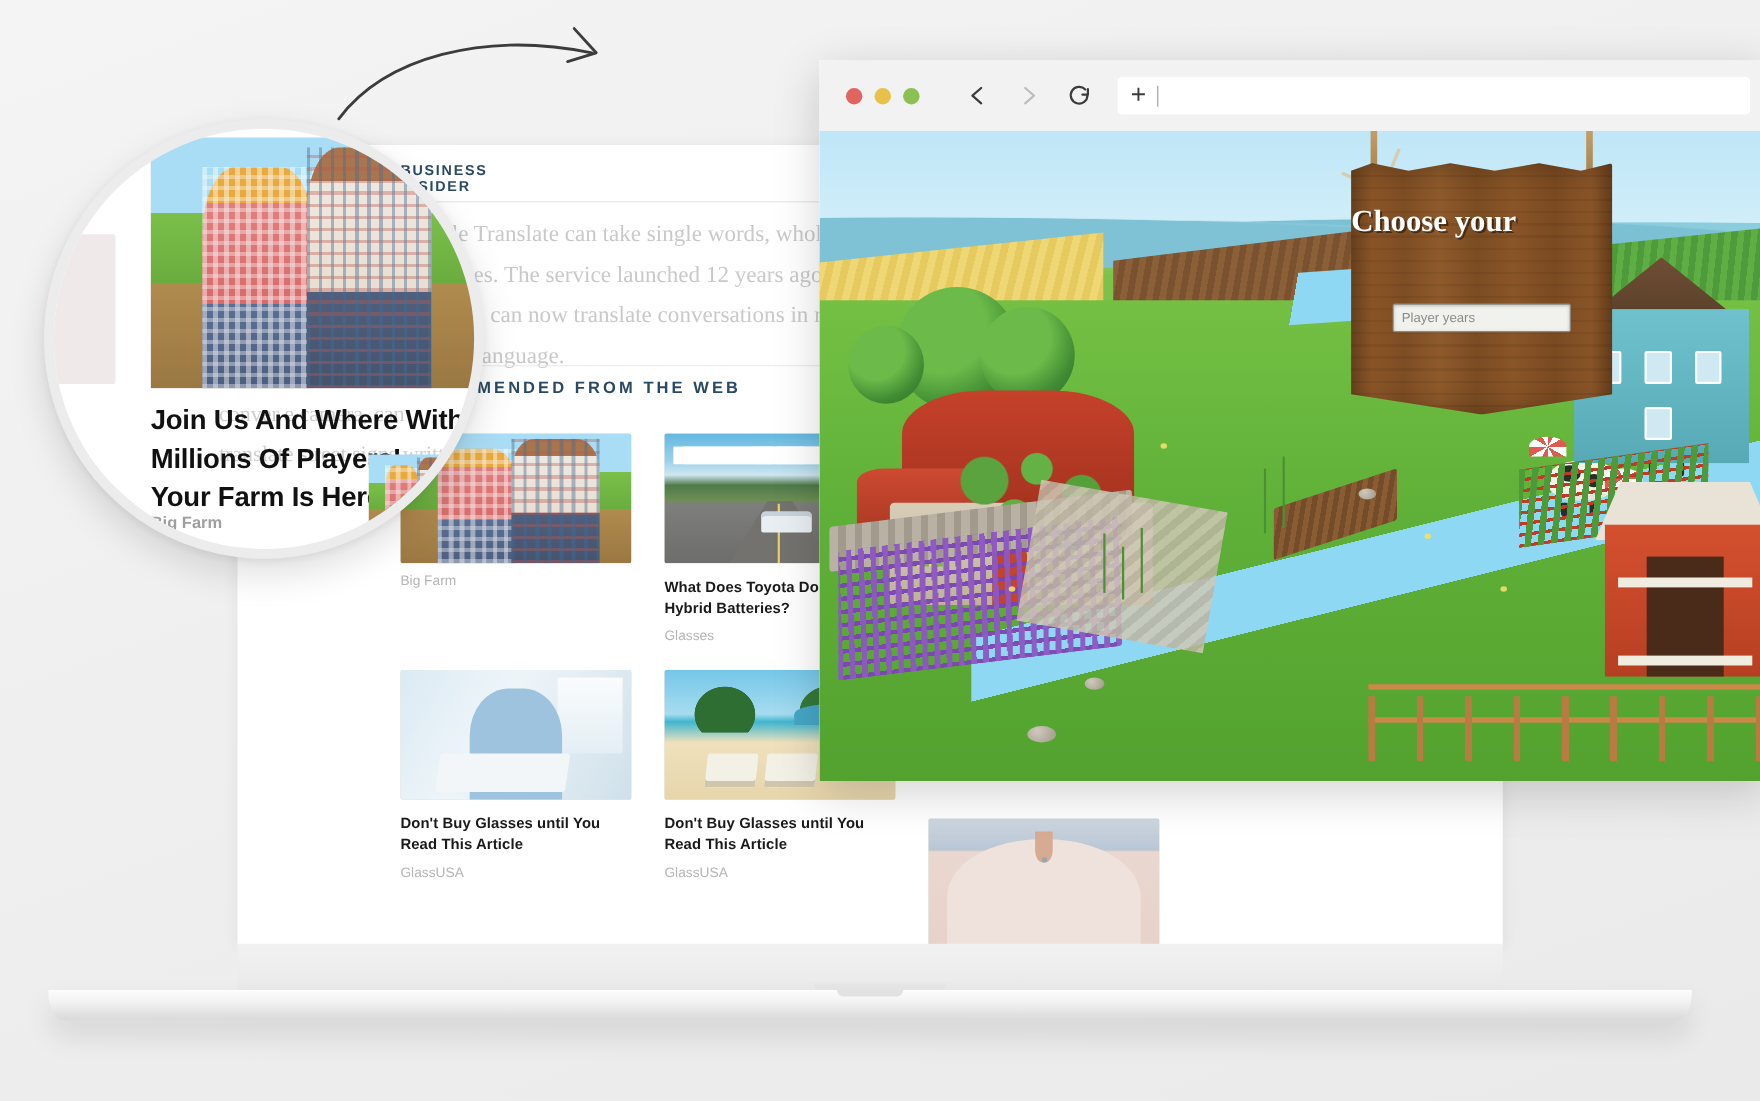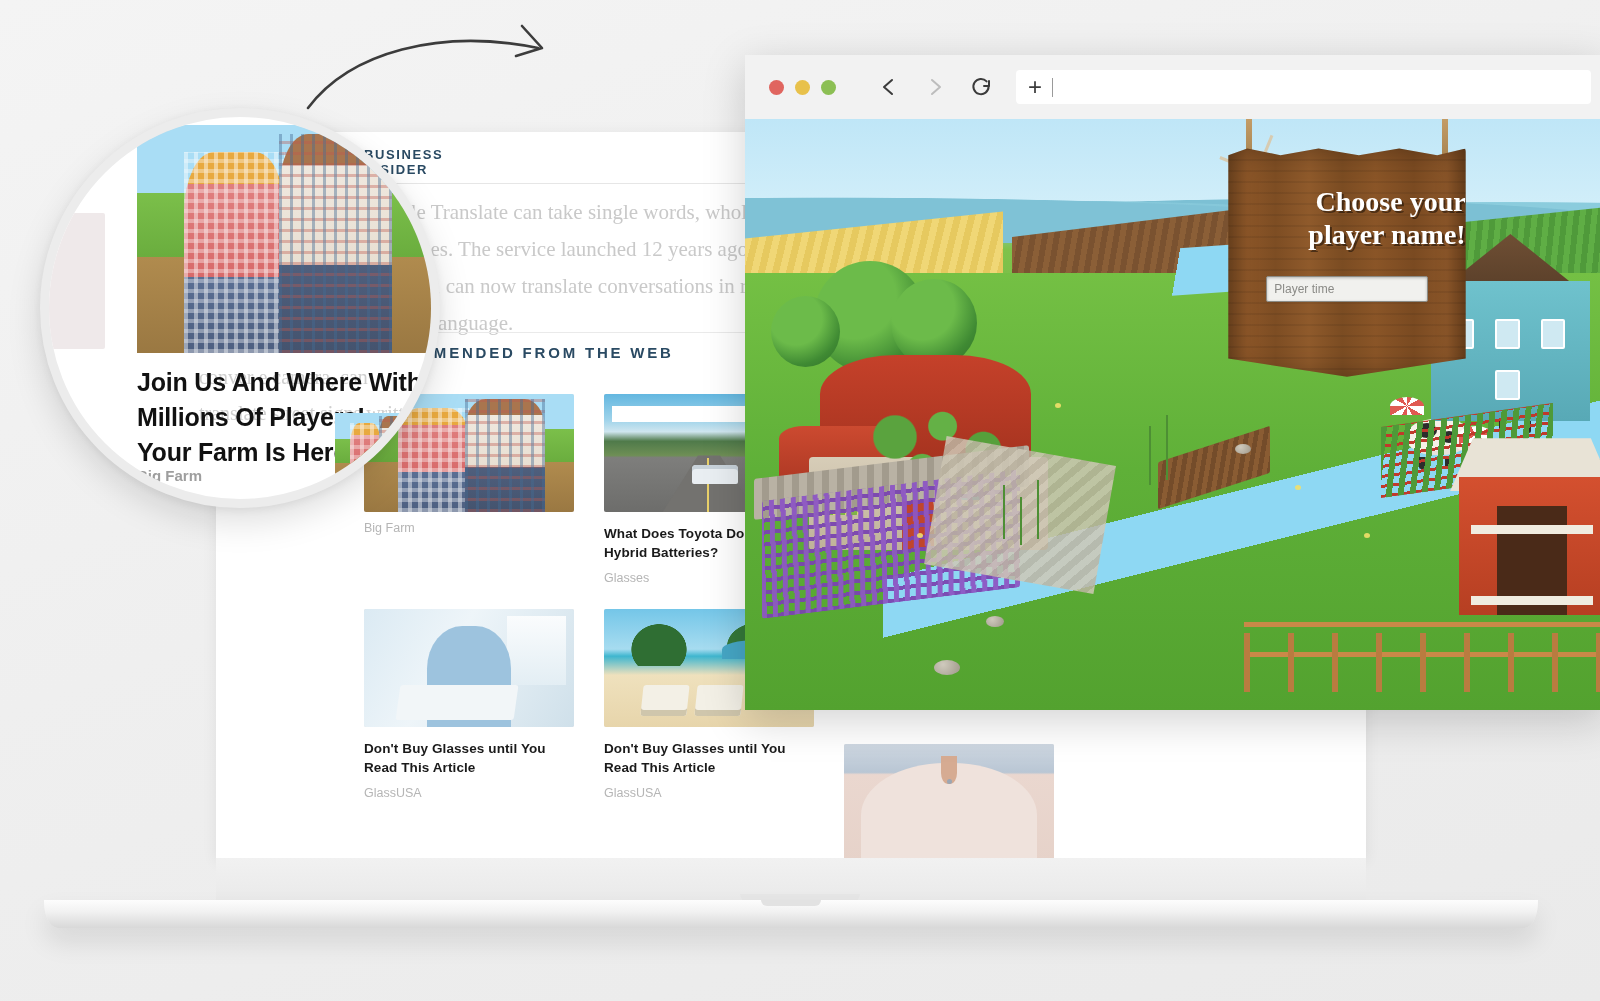--- a/index.html
+++ b/index.html
@@ -274,21 +274,21 @@
   .sign-board {
     position:absolute; left:4%; top:13%; width:92%; height:84%;
     background: linear-gradient(90deg,#7a4b22 0%,#8c5628 8%,#7d4d23 20%,#8f5a2b 34%,#7b4c22 48%,#8a5527 62%,#7a4a21 78%,#8b5629 92%,#76471f 100%);
     border-radius: 4px 4px 10px 10px;
     box-shadow: inset 0 0 28px rgba(0,0,0,.35), 0 6px 14px rgba(0,0,0,.25);
     clip-path: polygon(0 3%,8% 0,22% 3%,38% 0,55% 3%,72% 0,88% 3%,100% 0,100% 92%,50% 100%,0 92%);
   }
   .sign-grain{position:absolute;inset:0;background:repeating-linear-gradient(180deg,rgba(0,0,0,.07) 0 2px,transparent 2px 11px);}
   .sign-title {
     position:absolute; left:0; right:0; top:16%;
-    text-align:right; color:#fff;
+    text-align:left; color:#fff;
     font-family:"Liberation Serif", serif; font-weight:700;
     font-size:28px; line-height:33px;
     text-shadow: 2px 2px 0 rgba(0,0,0,.45);
   }
   .sign-input {
     position:absolute; left:16%; top:56%; width:68%; height:26px;
     background:#f1f1ee; border:1px solid #8b8b85; border-radius:2px;
     display:flex; align-items:center; padding:0 7px;
     font-size:12px; color:#8a8a86;
     box-shadow: inset 0 1px 3px rgba(0,0,0,.25);
@@ -589,24 +589,23 @@
       <div class="butterfly" style="left:72%;top:70%"></div>
       <div class="butterfly" style="left:20%;top:70%"></div>
 
       <div class="sign">
         <div class="rope l"></div>
         <div class="rope r"></div>
         <div class="sign-board">
           <div class="sign-grain"></div>
           <div class="sign-title">
             <div>Choose your</div>
-            <div>player name!</div>
           </div>
           <div class="sign-input">
-            <span>Player time</span>
+            <span>Player years</span>
           </div>
         </div>
       </div>
 
     </div>
   </div>
 
 </div>
 
 </body></html>

